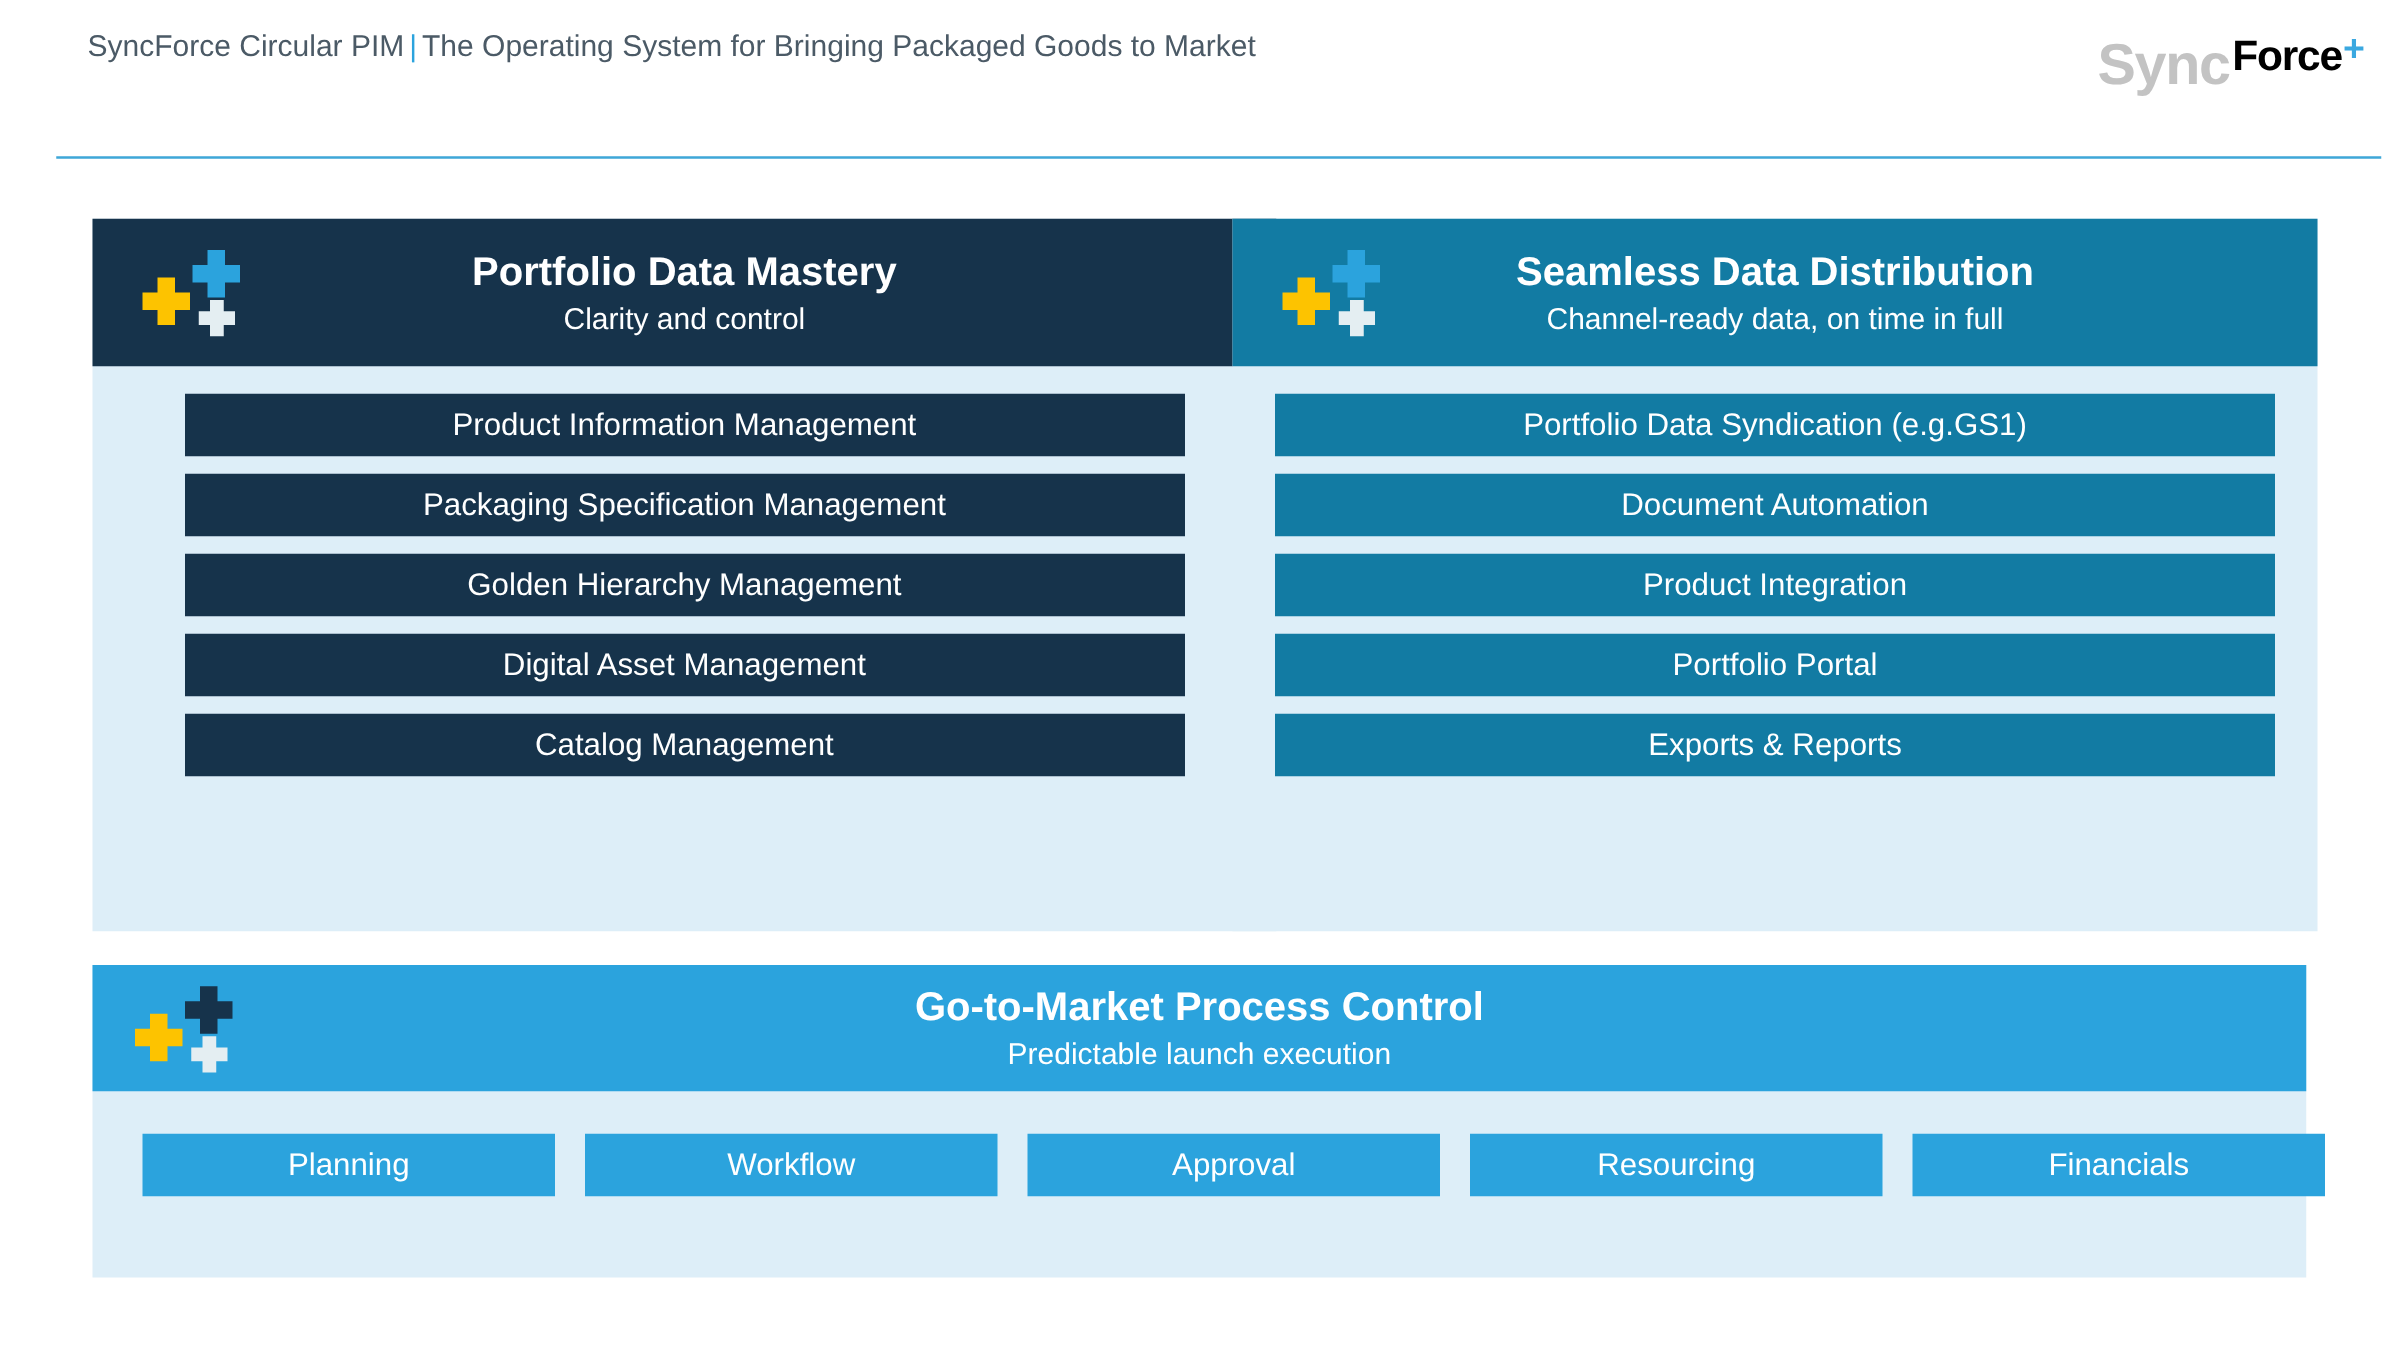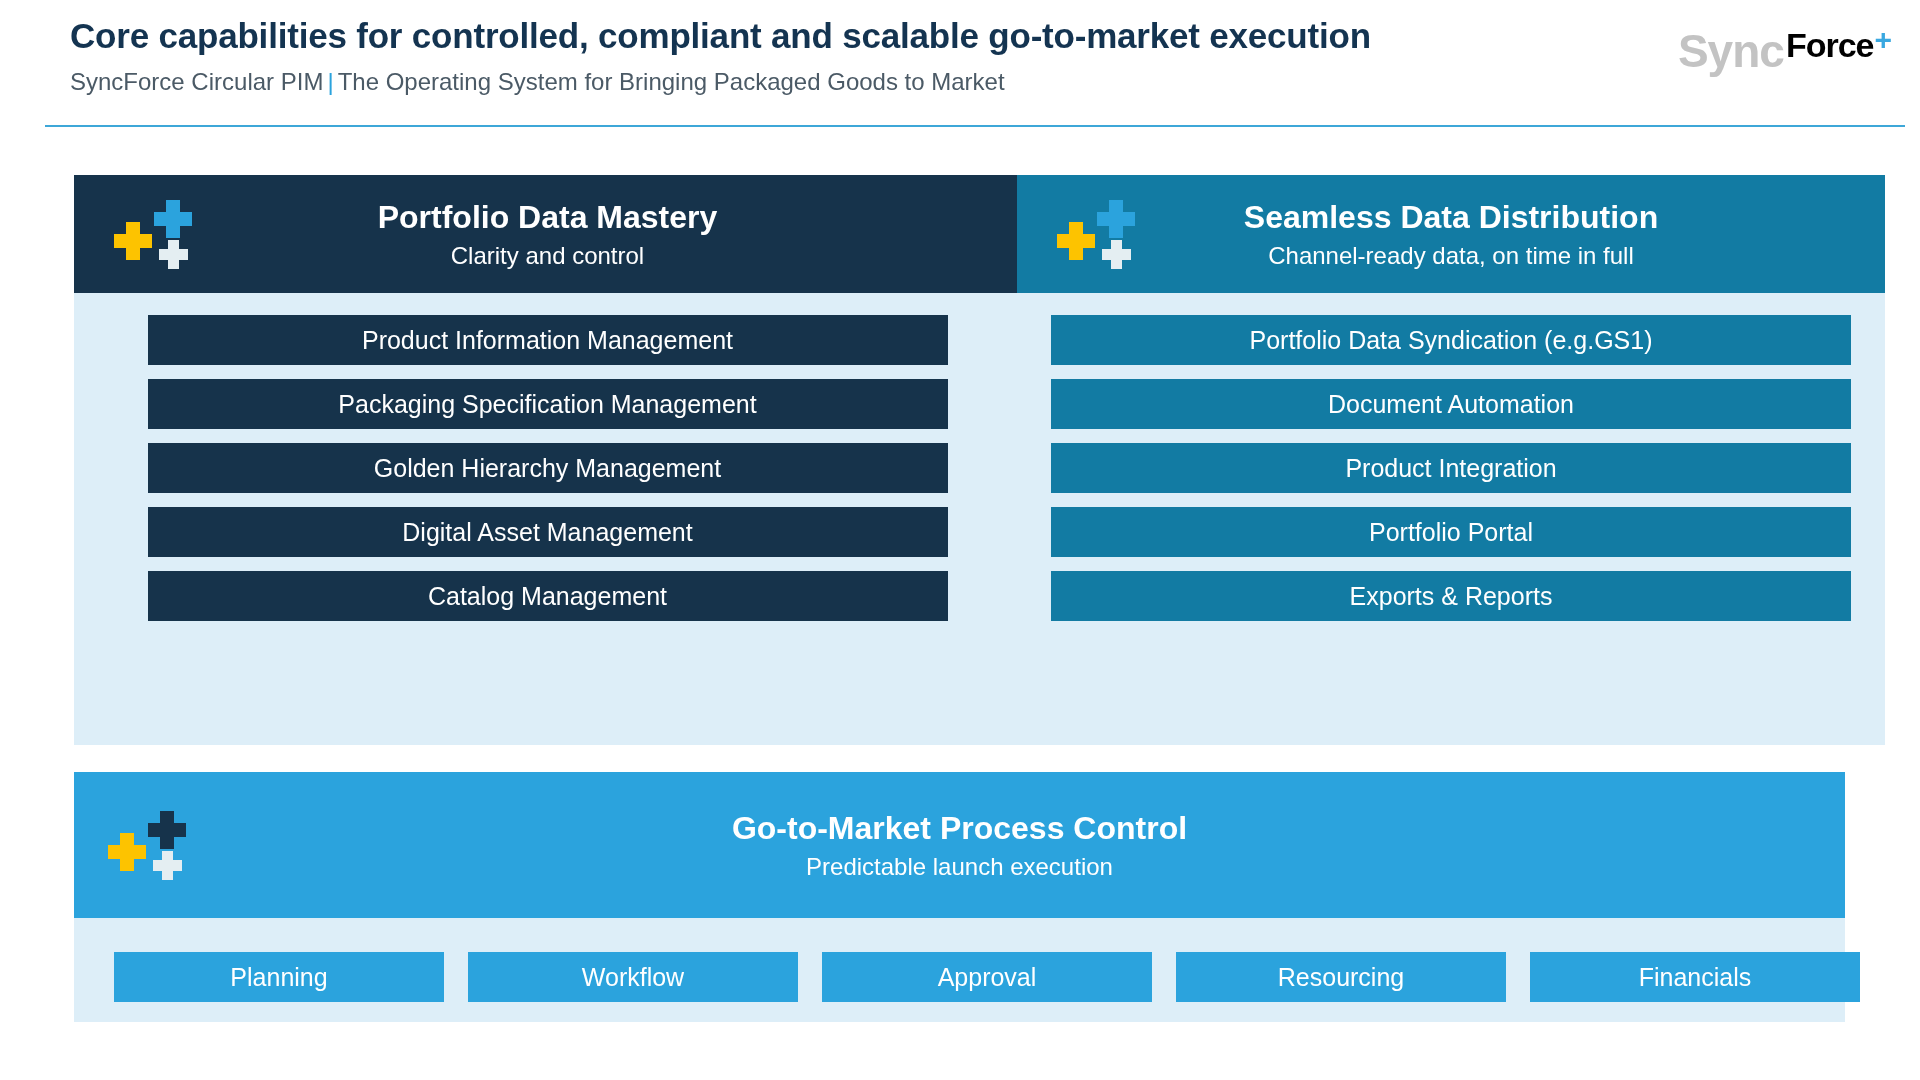--- a/index.html
+++ b/index.html
@@ -159,27 +159,27 @@
     overflow: hidden;
   }
   .cap-row:last-child { margin-bottom: 0; }
 
   
   #panel-mastery { left: 74px; top: 175px; width: 947px; height: 570px; }
   #panel-mastery .panel-head { background: #16334b; }
   #panel-mastery .cap-row { background: #16334b; width: 800px; }
 
   
-  #panel-distribution { left: 1017px; top: 175px; width: 868px; height: 570px; }
+  #panel-distribution { left: 986px; top: 175px; width: 868px; height: 570px; }
   #panel-distribution .panel-head { background: #127ba3; }
   #panel-distribution .cap-row { background: #127ba3; width: 800px; }
 
   
   #panel-process { left: 74px; top: 772px; width: 1771px; height: 250px; }
-  #panel-process .panel-head { background: #2ba3dd; height: 146px; }
+  #panel-process .panel-head { background: #2ba3dd; height: 101px; }
   #panel-process .panel-body {
     display: flex;
     justify-content: space-between;
     padding: 22px 28px 24px 28px;
     box-sizing: border-box;
   }
   #panel-process .cap-row {
     background: #2ba3dd;
     width: 330px;
     margin: 12px;
@@ -187,21 +187,20 @@
   }
   #panel-process .plus-icon { left: 30px; }
 </style>
 </head>
 <body>
 
 <div class="slide">
 
   <div class="header">
     <div class="header-text">
-      <div class="slide-title">Core capabilities for controlled, compliant and scalable go-to-market execution</div>
       <div class="slide-subtitle">
         <span>SyncForce Circular PIM</span><span class="subtitle-sep">|</span><span>The Operating System for Bringing Packaged Goods to Market</span>
       </div>
     </div>
 
     <div class="logo">
       <span class="logo-sync">Sync</span>
         <span class="logo-force">Force</span>
         <span class="logo-plus">+</span>
     </div>

